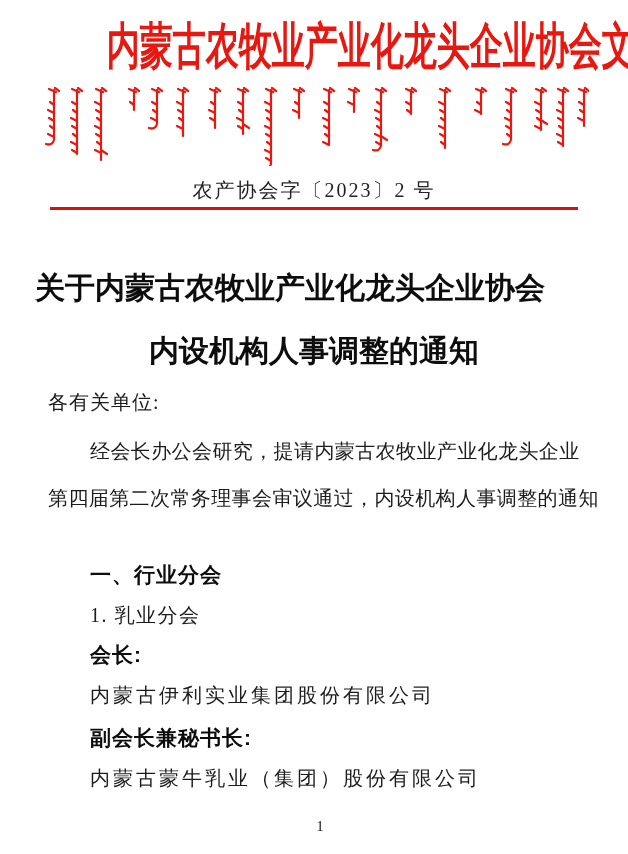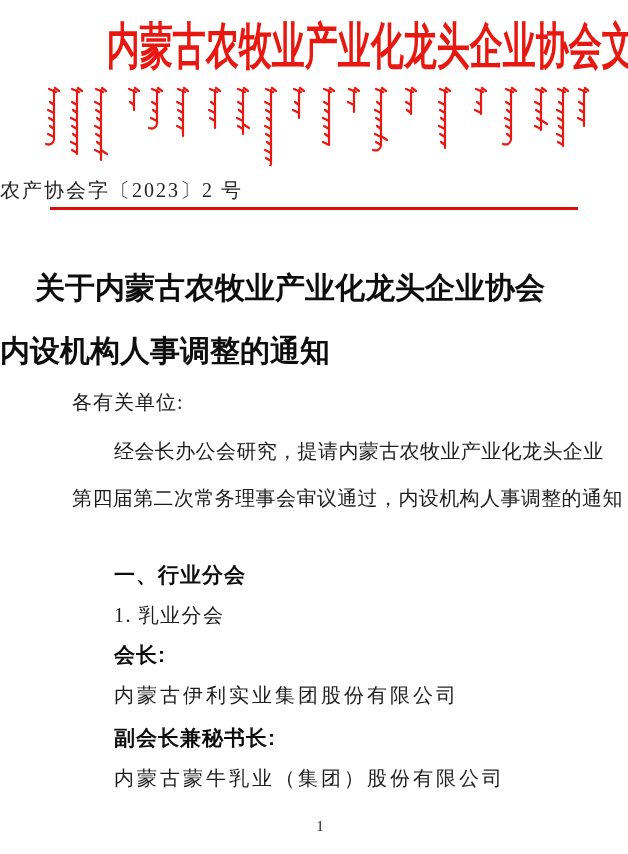--- a/index.html
+++ b/index.html
@@ -37,20 +37,21 @@
     top: 86px;
     left: 39px;
     width: 550px;
     height: 80px;
   }
   .doc-number {
     position: absolute;
     top: 177px;
     left: 0;
     width: 628px;
+    text-align: center;
     font-size: 20px;
     letter-spacing: 2px;
     color: #222222;
     white-space: nowrap;
   }
   .red-rule {
     position: absolute;
     top: 207px;
     left: 50px;
     width: 528px;
@@ -68,36 +69,35 @@
     font-weight: bold;
     color: #0d0d0d;
     white-space: nowrap;
     letter-spacing: 0px;
   }
   .main-title-2 {
     position: absolute;
     top: 331px;
     left: 0;
     width: 628px;
-    text-align: left;
+    text-align: center;
     font-size: 30px;
     font-weight: bold;
     color: #0d0d0d;
     white-space: nowrap;
   }
   
   .line {
     position: absolute;
     left: 48px;
     width: 540px;
     font-size: 20px;
     line-height: 27px;
     white-space: nowrap;
     color: #1c1c1c;
-    margin-left: 24px;
   }
   .indent { left: 90px; }
   .salutation      { top: 389px; letter-spacing: 1px; }
   .para-l1         { top: 438px; letter-spacing: 0.4px; }
   .para-l2         { top: 485px; letter-spacing: 0.4px; }
   .para-l3         { top: 524px; letter-spacing: 0.5px; }
   .heading-1 {
     top: 561px;
     font-family: "Liberation Sans", "DejaVu Sans", sans-serif;
     font-weight: bold;

